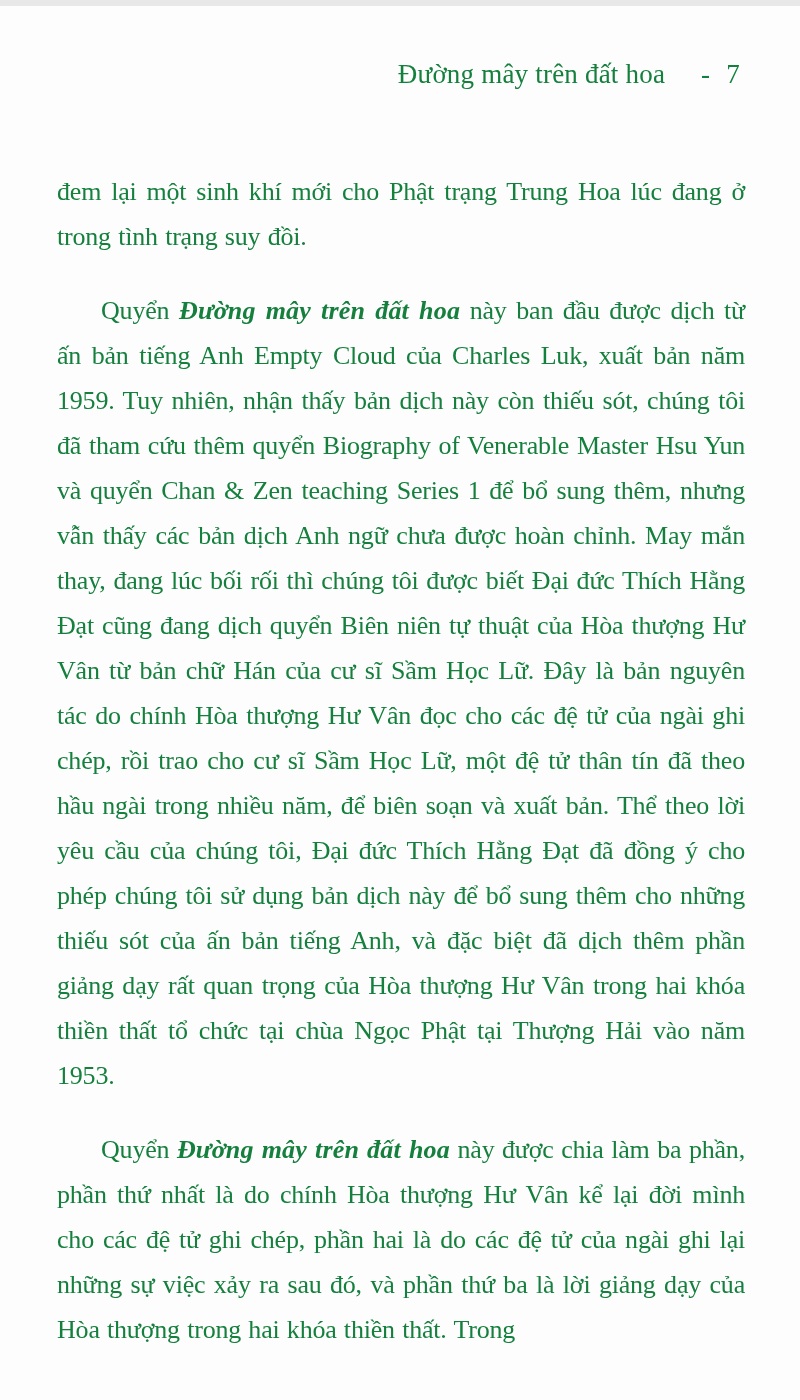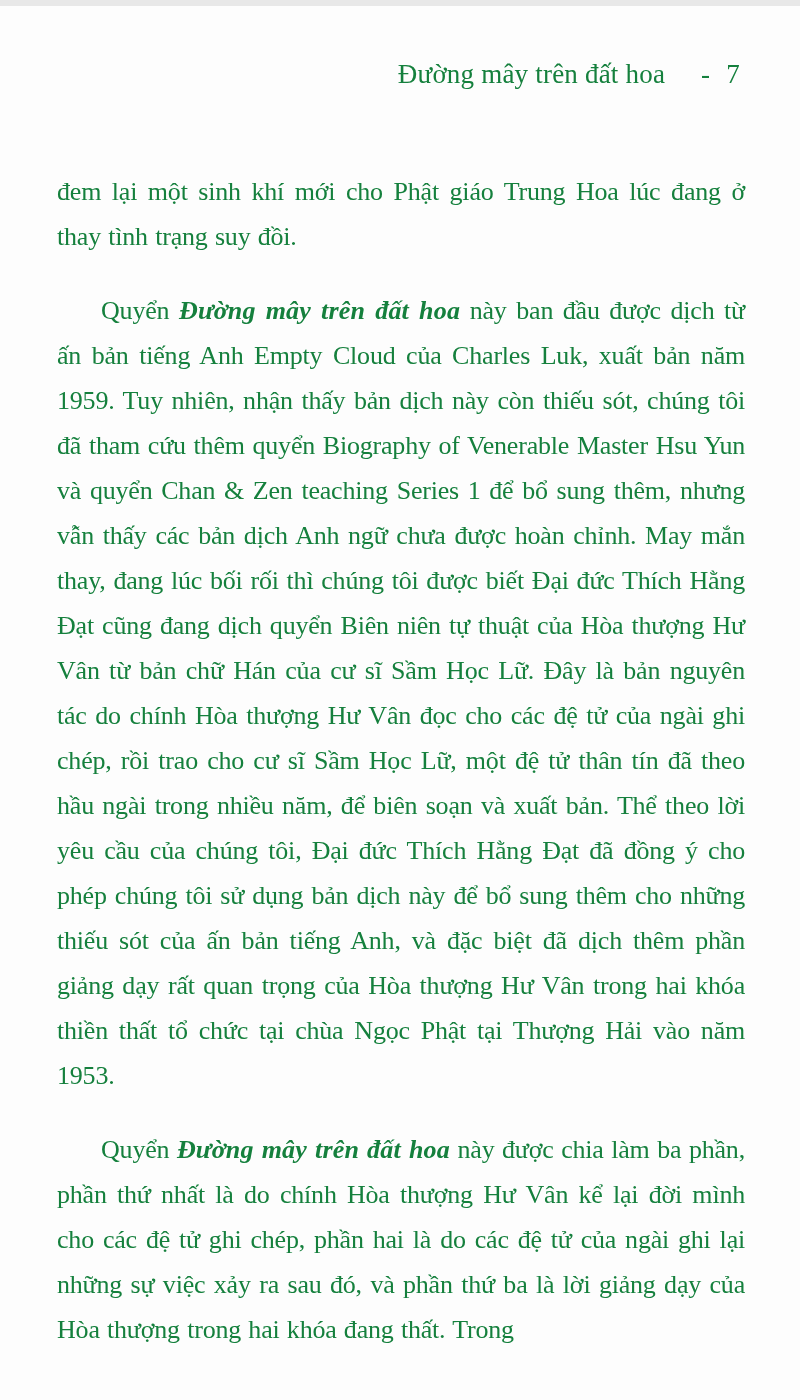--- a/index.html
+++ b/index.html
@@ -55,25 +55,25 @@
 
 <div class="page">
 
   <div class="running-head">
     <span>Đường mây trên đất hoa</span><span class="dash">-</span><span>7</span>
   </div>
 
   <div class="body-text">
 
     <p>
-      <span>đem lại một sinh khí mới cho Phật giáo Trung Hoa lúc đang ở thay tình trạng suy đồi.</span>
+      <span>đem lại một sinh khí mới cho Phật trạng Trung Hoa lúc đang ở trong tình trạng suy đồi.</span>
     </p>
 
     <p class="indent">
       <span>Quyển </span><span class="bit">Đường mây trên đất hoa</span><span> này ban đầu được dịch từ ấn bản tiếng Anh </span><span class="it">Empty Cloud</span><span> của Charles Luk, xuất bản năm 1959. Tuy nhiên, nhận thấy bản dịch này còn thiếu sót, chúng tôi đã tham cứu thêm quyển </span><span class="it">Biography of Venerable Master Hsu Yun</span><span> và quyển </span><span class="it">Chan &amp; Zen teaching Series 1</span><span> để bổ sung thêm, nhưng vẫn thấy các bản dịch Anh ngữ chưa được hoàn chỉnh. May mắn thay, đang lúc bối rối thì chúng tôi được biết Đại đức Thích Hằng Đạt cũng đang dịch quyển </span><span class="it">Biên niên tự thuật của Hòa thượng Hư Vân</span><span> từ bản chữ Hán của cư sĩ Sầm Học Lữ. Đây là bản nguyên tác do chính Hòa thượng Hư Vân đọc cho các đệ tử của ngài ghi chép, rồi trao cho cư sĩ Sầm Học Lữ, một đệ tử thân tín đã theo hầu ngài trong nhiều năm, để biên soạn và xuất bản. Thể theo lời yêu cầu của chúng tôi, Đại đức Thích Hằng Đạt đã đồng ý cho phép chúng tôi sử dụng bản dịch này để bổ sung thêm cho những thiếu sót của ấn bản tiếng Anh, và đặc biệt đã dịch thêm phần giảng dạy rất quan trọng của Hòa thượng Hư Vân trong hai khóa thiền thất tổ chức tại chùa Ngọc Phật tại Thượng Hải vào năm 1953.</span>
     </p>
 
     <p class="indent">
-      <span>Quyển </span><span class="bit">Đường mây trên đất hoa</span><span> này được chia làm ba phần, phần thứ nhất là do chính Hòa thượng Hư Vân kể lại đời mình cho các đệ tử ghi chép, phần hai là do các đệ tử của ngài ghi lại những sự việc xảy ra sau đó, và phần thứ ba là lời giảng dạy của Hòa thượng trong hai khóa đang thất. Trong</span>
+      <span>Quyển </span><span class="bit">Đường mây trên đất hoa</span><span> này được chia làm ba phần, phần thứ nhất là do chính Hòa thượng Hư Vân kể lại đời mình cho các đệ tử ghi chép, phần hai là do các đệ tử của ngài ghi lại những sự việc xảy ra sau đó, và phần thứ ba là lời giảng dạy của Hòa thượng trong hai khóa thiền thất. Trong</span>
     </p>
 
   </div>
 </div>
 
 </body></html>

